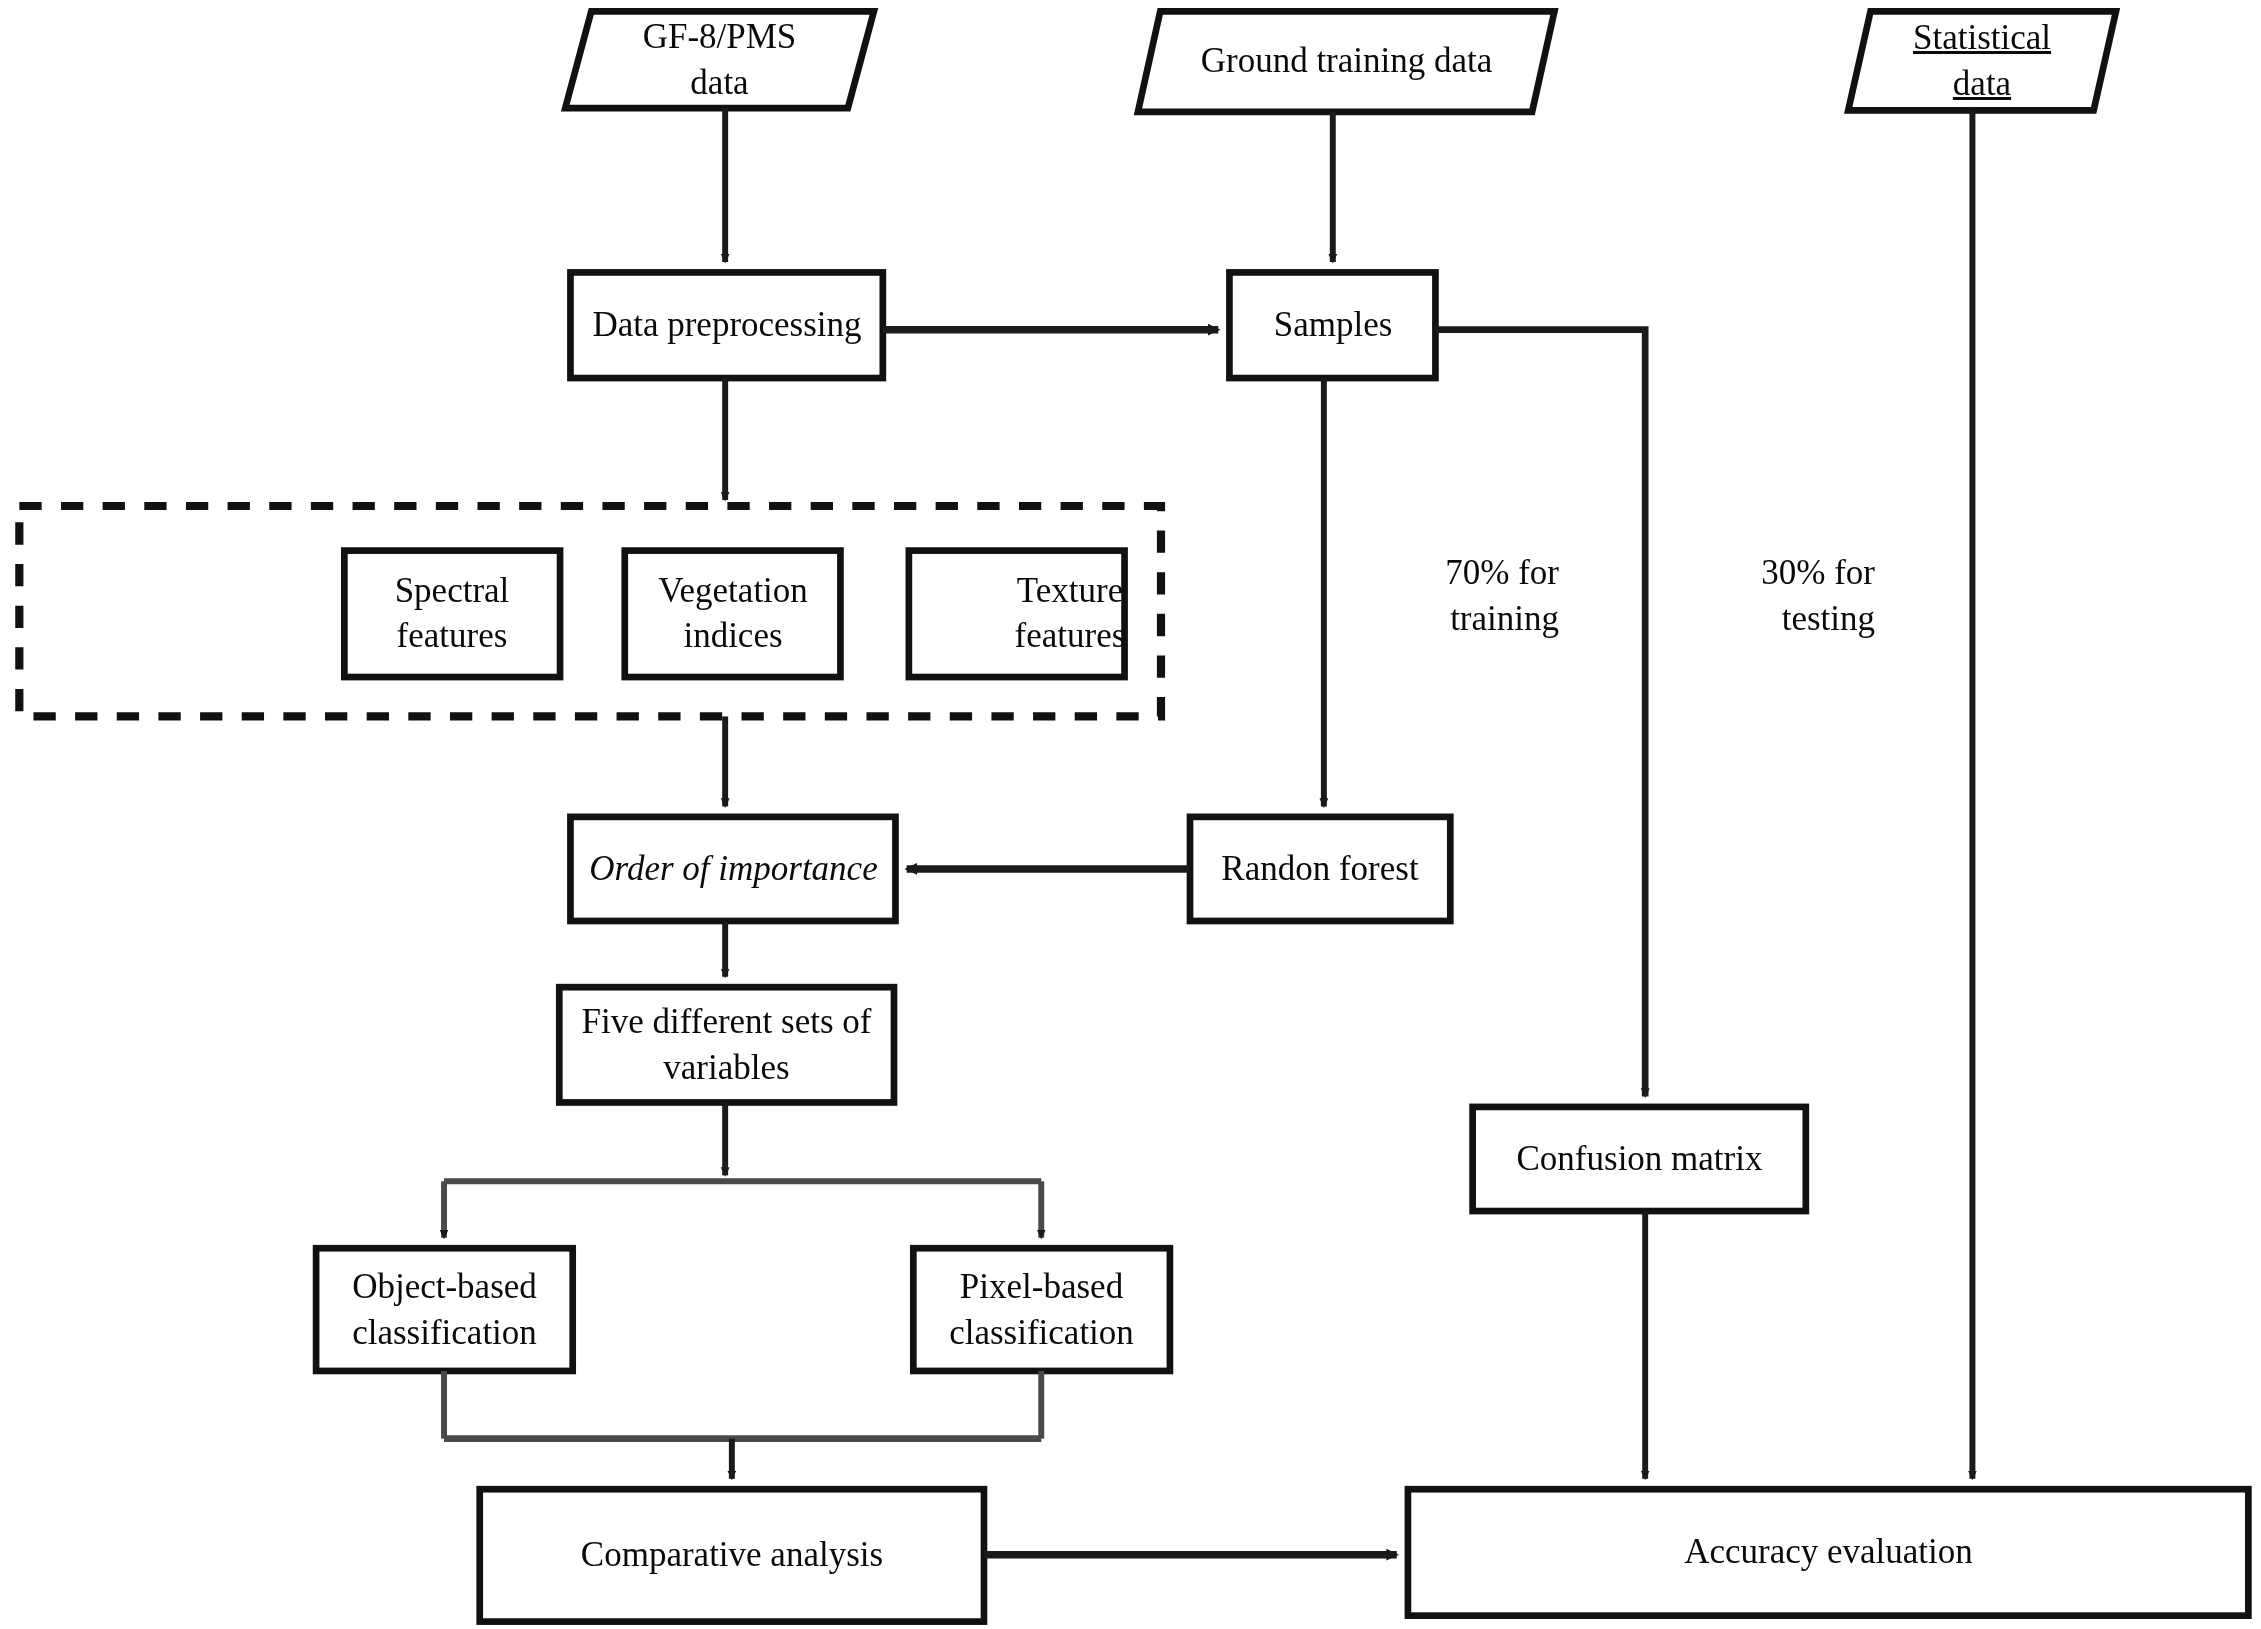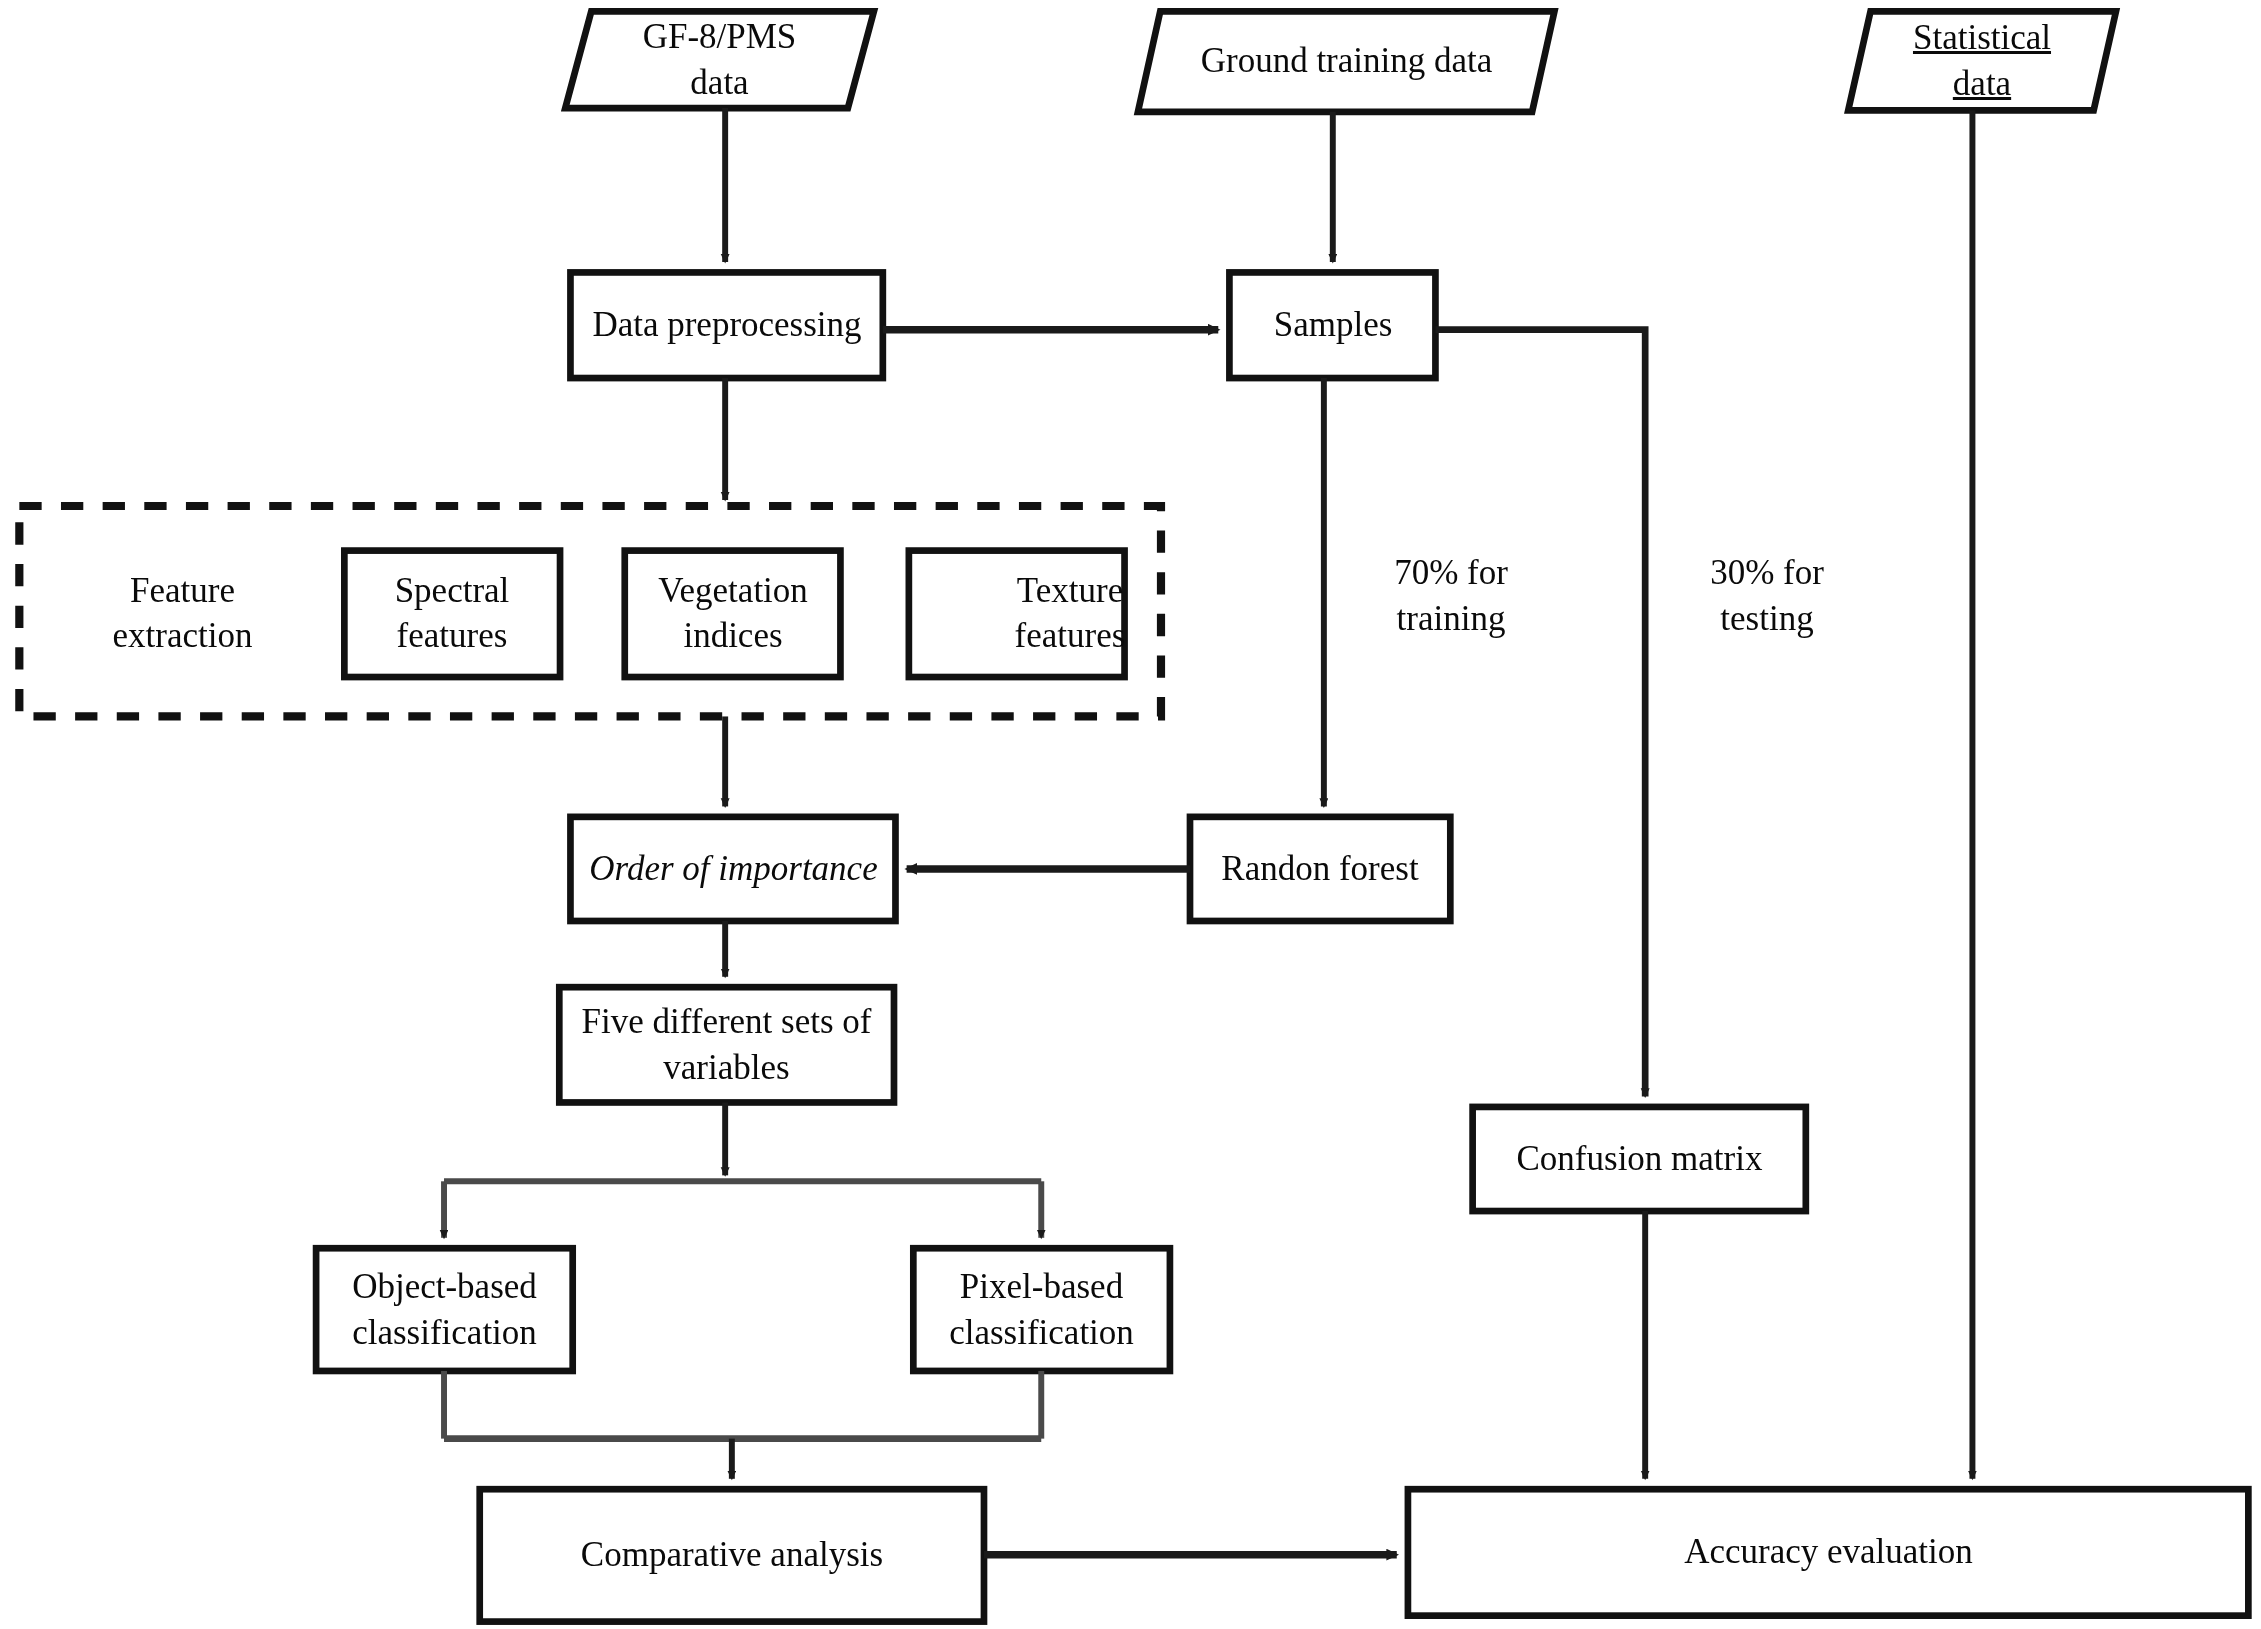--- a/index.html
+++ b/index.html
@@ -33,21 +33,21 @@
     line-height: 1.30;
     letter-spacing: 0px;
     pointer-events: none;
     white-space: pre-line;
   }
   .edge-label {
     position: absolute;
     color: #0a0a0a;
     font-size: 35px;
     line-height: 1.30;
-    text-align: center;
+    text-align: right;
     white-space: pre-line;
   }
   .group-label {
     position: absolute;
     display: flex;
     align-items: center;
     justify-content: center;
     text-align: center;
     color: #0a0a0a;
     font-size: 35px;
@@ -144,22 +144,20 @@
 
   <div class="node-label" style="left:1138px; top:11px; width:417px; height:100px;">Ground training data</div>
 
   <div class="node-label" style="left:1848px; top:11px; width:268px; height:99px;text-decoration:underline;">Statistical
 data</div>
 
   <div class="node-label" style="left:571px; top:272px; width:312px; height:106px;">Data preprocessing</div>
 
   <div class="node-label" style="left:1230px; top:272px; width:206px; height:106px;">Samples</div>
 
-  <div class="group-label" style="left:60px; top:550px; width:245px; height:126px;">Feature
-extraction</div>
 
   <div class="node-label" style="left:344px; top:550px; width:216px; height:126px;">Spectral
 features</div>
 
   <div class="node-label" style="left:625px; top:550px; width:216px; height:126px;">Vegetation
 indices</div>
 
   <div class="node-label" style="left:962px; top:550px; width:216px; height:126px;">Texture
 features</div>
 

